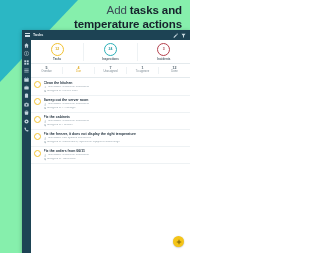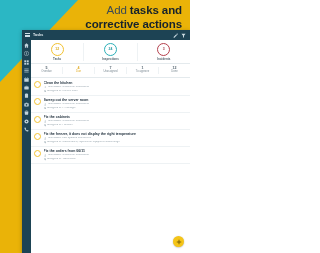--- a/index.html
+++ b/index.html
@@ -2,21 +2,21 @@
 <html><head>
 <meta charset="utf-8">
 <style>
   html,body{margin:0;padding:0;}
   body{
     width:190px;height:253px;overflow:hidden;
     background:#ffffff;
     font-family:"Liberation Sans",sans-serif;
     position:relative;
   }
-  #stage{position:absolute;inset:0;width:190px;height:253px;overflow:hidden;background:#eab308;}
+  #stage{position:absolute;inset:0;width:190px;height:253px;overflow:hidden;background:#86efac;}
 
   
   .wedge{
     position:absolute;left:0;top:0;width:96px;height:82px;
     background:#2bb7c4;
     clip-path:polygon(0 0, 78px 0, 0 82px);
     z-index:0;
   }
 
   
@@ -124,21 +124,21 @@
 </head>
 <body>
 
 <div id="stage">
 
   <div class="wedge"></div>
 
   <div class="headline">
     <span class="light">Add</span>
     <span class="bold">tasks and</span><br>
-    <span class="bold">corrective actions</span>
+    <span class="bold">temperature actions</span>
   </div>
 
   <div class="device">
 
     <div class="titlebar">
       <span class="hamb">
           <i></i>
           <i></i>
           <i></i>
         </span>

